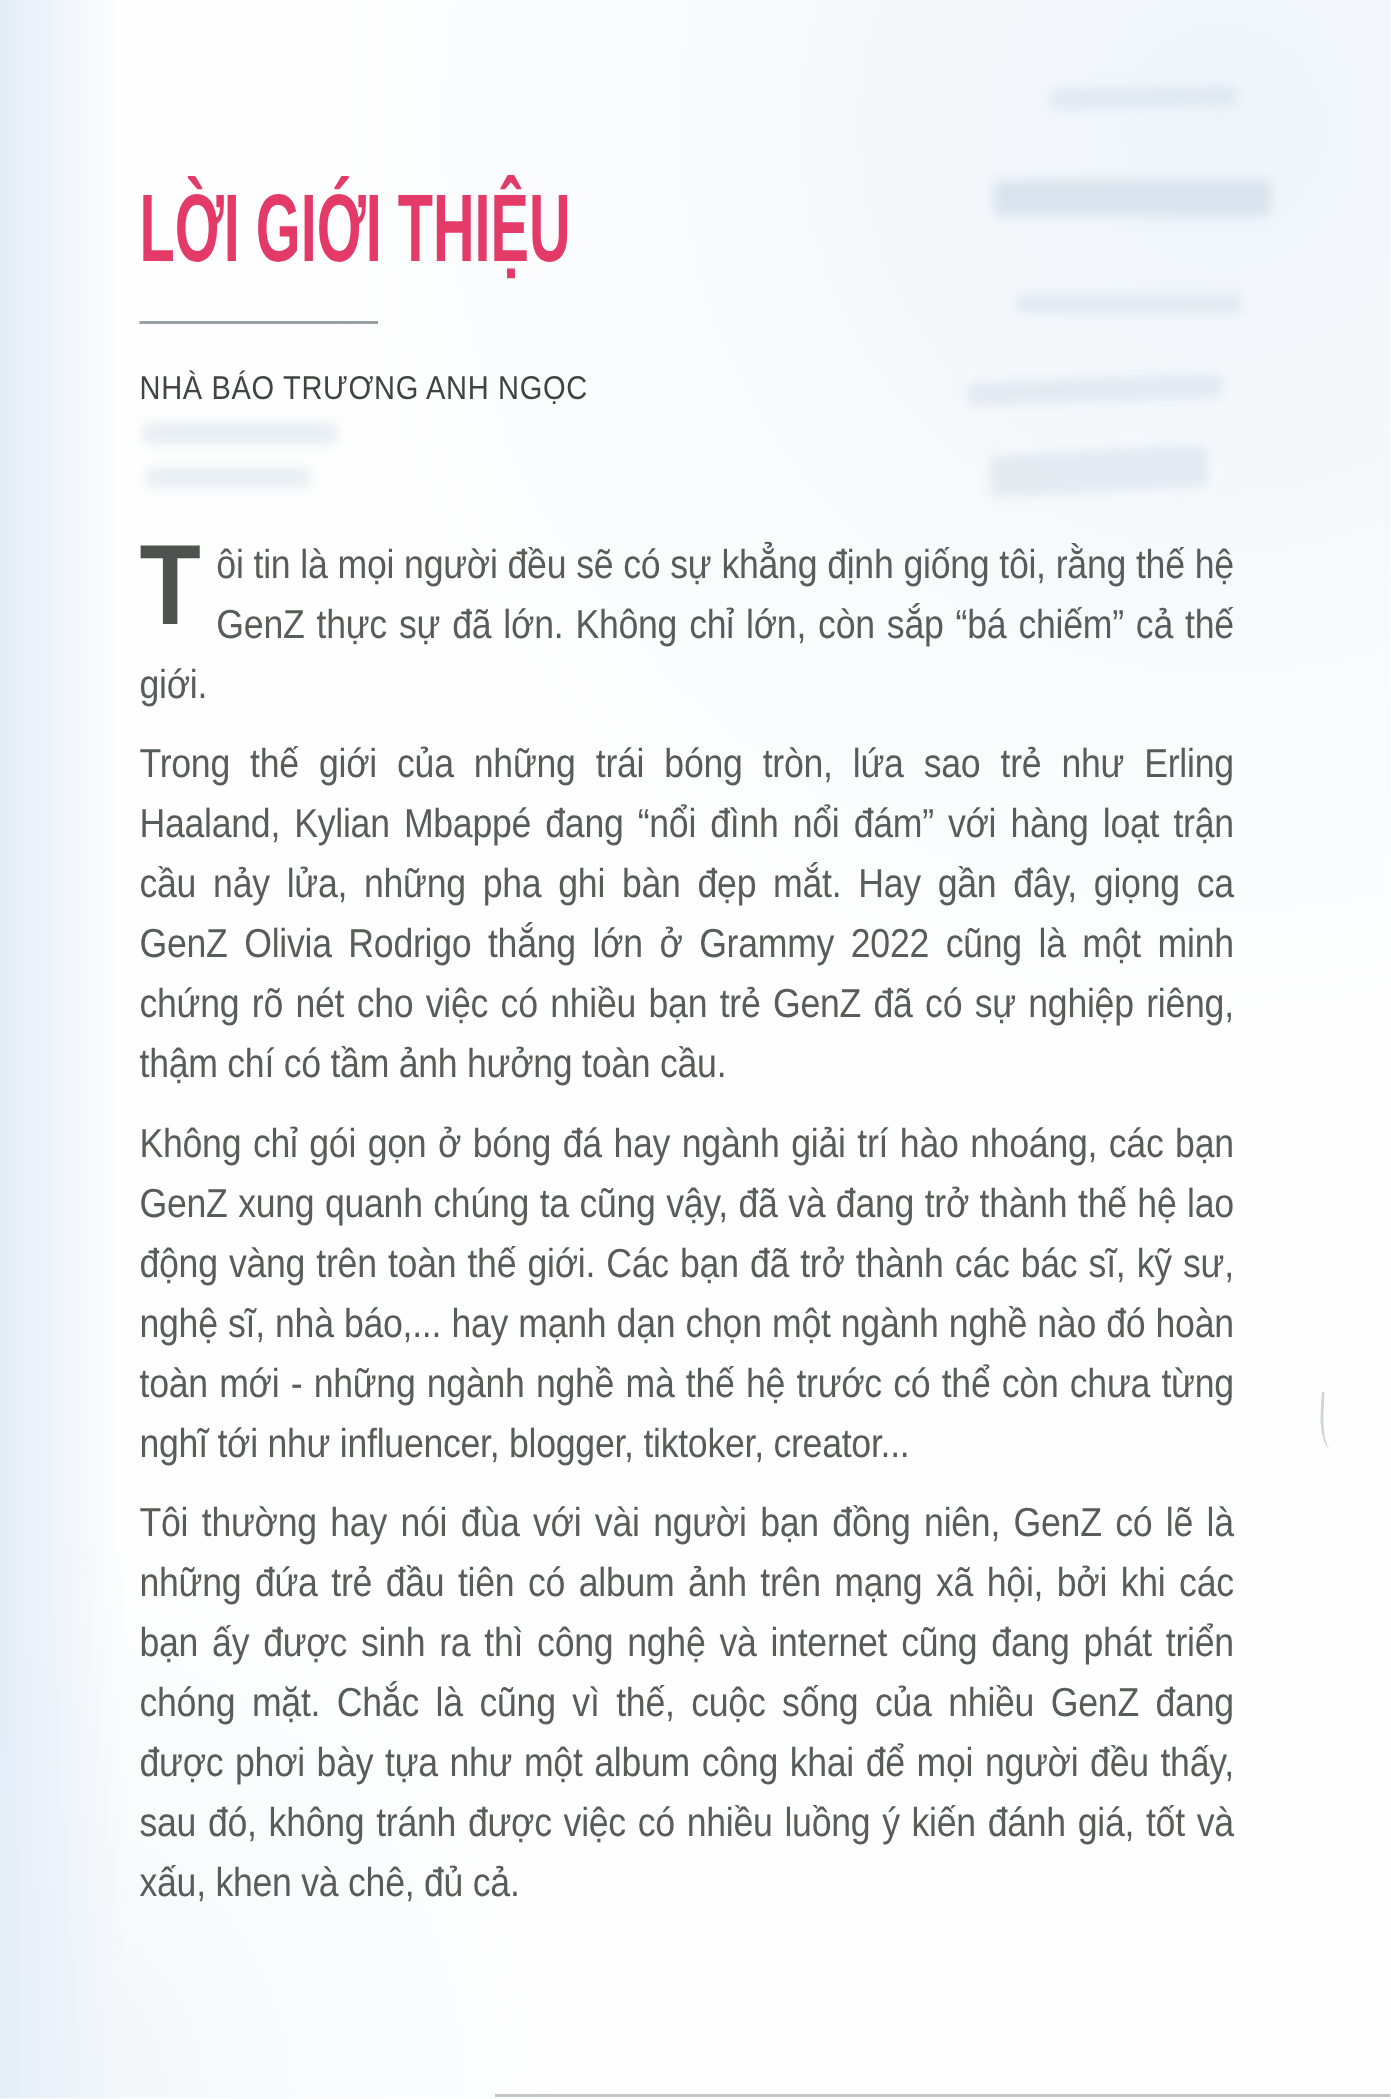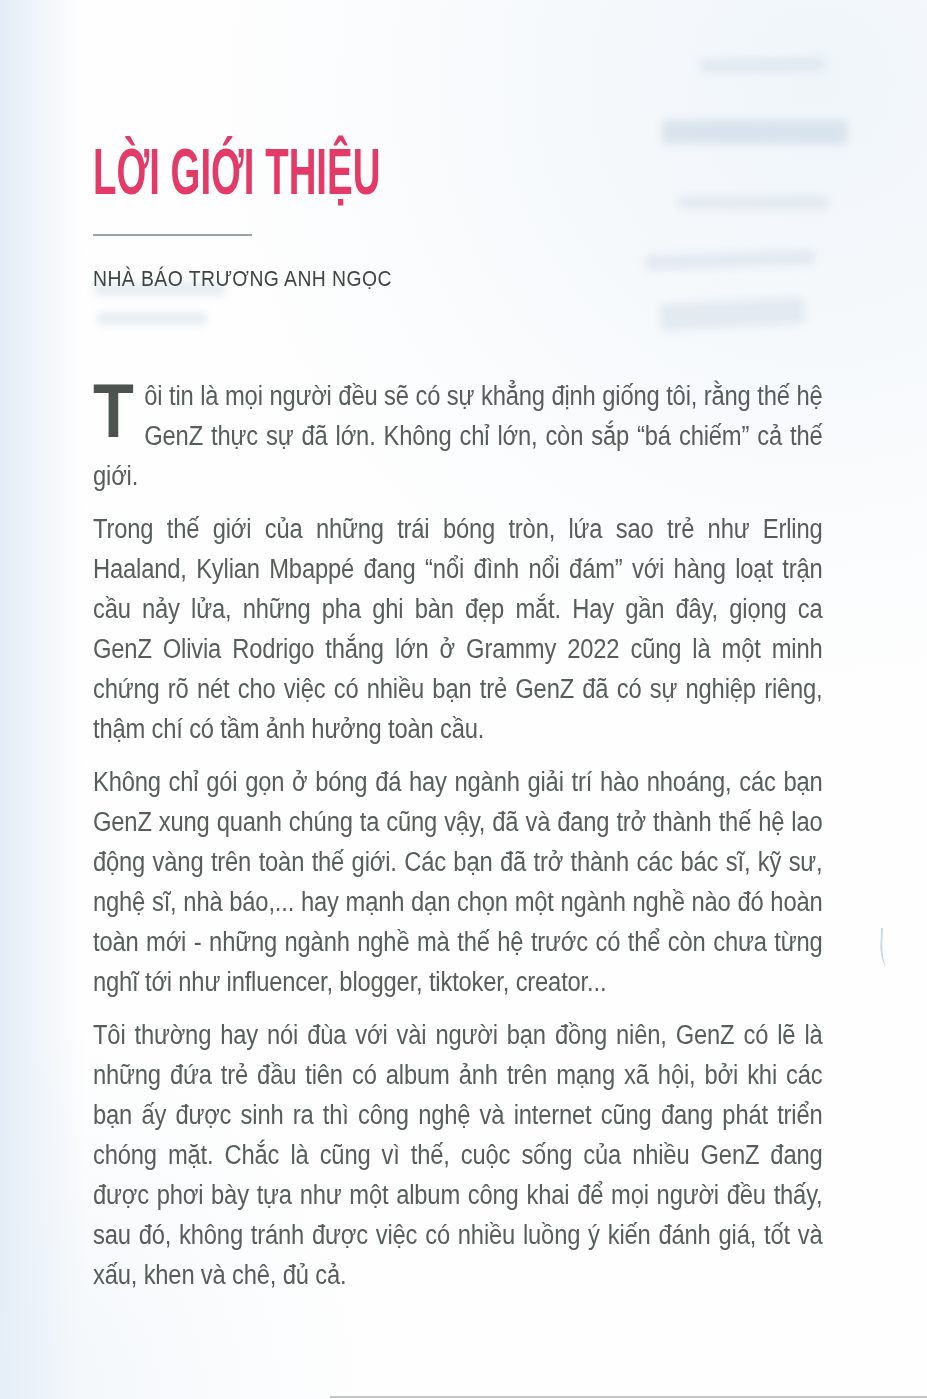--- a/index.html
+++ b/index.html
@@ -19,21 +19,21 @@
     inset: 0;
     background:
       radial-gradient(120% 80% at 88% 6%, rgba(228,238,247,0.55), rgba(255,255,255,0) 55%),
       radial-gradient(90% 60% at 0% 100%, rgba(230,239,247,0.5), rgba(255,255,255,0) 45%),
       linear-gradient(to right, rgba(223,234,246,0.85), rgba(255,255,255,0) 9%),
       #fefefe;
   }
   .content {
     position: absolute;
     left: 93px;
-    top: 140px;
+    top: 120px;
     width: 729px;
   }
   .title {
     margin: 0;
     color: #e43a68;
     font-size: 64px;
     font-weight: 800;
     line-height: 1.0;
     letter-spacing: 0px;
     white-space: nowrap;

